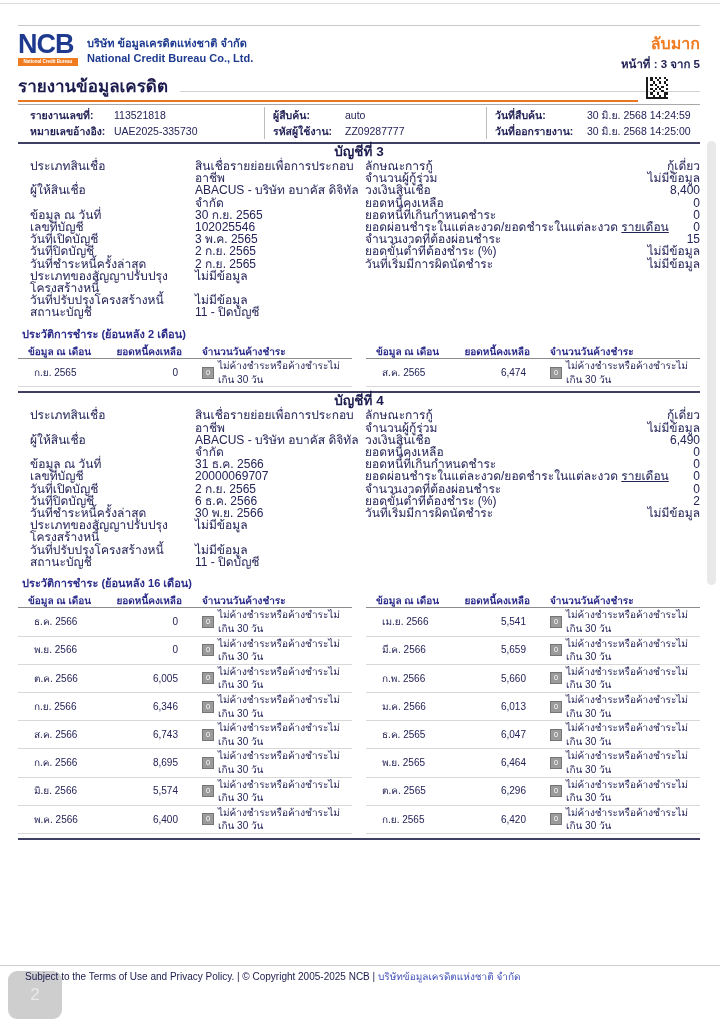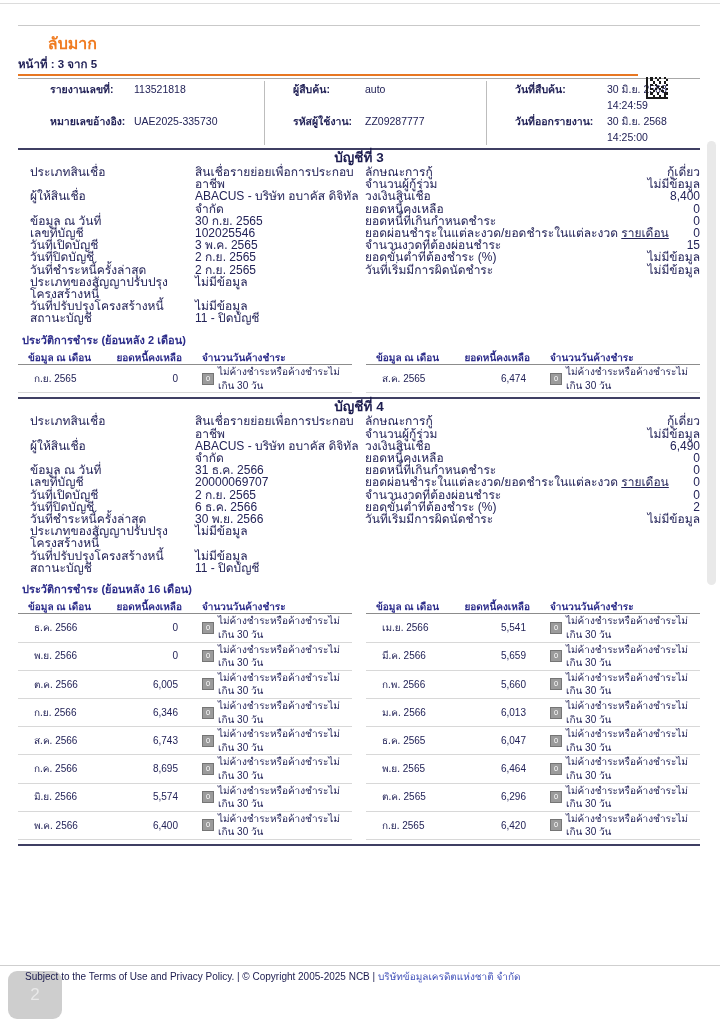--- a/index.html
+++ b/index.html
@@ -31,21 +31,21 @@
 
   
   .qr{position:absolute;left:646px;top:77px;}
 
   
   .info-table{margin-top:2px;border-top:1px solid #a8a8a8;border-bottom:2px solid #3f3f63;
     display:grid;grid-template-columns:234px 222px 1fr;padding:2px 0 3px 12px;}
   .pair{display:flex;font-size:10.5px;line-height:16px;}
   .info-table > .pair:nth-child(3n+2),
   .info-table > .pair:nth-child(3n){border-left:1px solid #bdbdbd;padding-left:8px;}
-  .pair .label{font-weight:bold;flex:none;margin-left:20px;}
+  .pair .label{font-weight:bold;flex:none;}
   .info-table > .pair:nth-child(3n+1) .label{width:84px;}
   .info-table > .pair:nth-child(3n+2) .label{width:72px;}
   .info-table > .pair:nth-child(3n)   .label{width:92px;}
 
   
   .account{border-bottom:2px solid #3f3f63;padding-bottom:4px;}
   .account-title{text-align:center;font-size:13.5px;font-weight:bold;color:#1b1b4e;margin:1px 0 1px;line-height:14px;}
   .details{display:grid;grid-template-columns:1fr 1fr;font-size:12px;padding-left:12px;}
   .d-row{display:flex;line-height:12.2px;}
   .col-left .d-label{width:165px;flex:none;}
@@ -81,26 +81,40 @@
   .scroll-thumb{position:absolute;right:4px;top:141px;width:9px;height:444px;background:#e9e9e9;border-radius:5px;z-index:5;}
 </style>
 </head>
 <body>
 
 <div class="hairline-top"></div>
 
 <div class="content">
 
   <div class="header-row">
+    <div class="logo-group">
+      <div class="ncb-logo">
+        <div class="ncb-text">NCB</div>
+        <div class="ncb-bar">National Credit Bureau</div>
+      </div>
+      <div class="company-names">
+        <div>บริษัท ข้อมูลเครดิตแห่งชาติ จำกัด</div>
+        <div>National Credit Bureau Co., Ltd.</div>
+      </div>
+    </div>
     <div class="header-right">
       <div class="confidential">ลับมาก</div>
       <div class="page-info">หน้าที่ :  3  จาก  5</div>
     </div>
   </div>
 
+  <div class="title-row">
+    <span class="report-title">รายงานข้อมูลเครดิต</span>
+    <span class="title-line"></span>
+  </div>
   <div class="orange-rule"></div>
 
   <div class="info-table">
 
   <div class="pair">
       <span class="label">รายงานเลขที่:</span>
       <span class="value">113521818</span>
     </div>
       <div class="pair">
       <span class="label">ผู้สืบค้น:</span>

